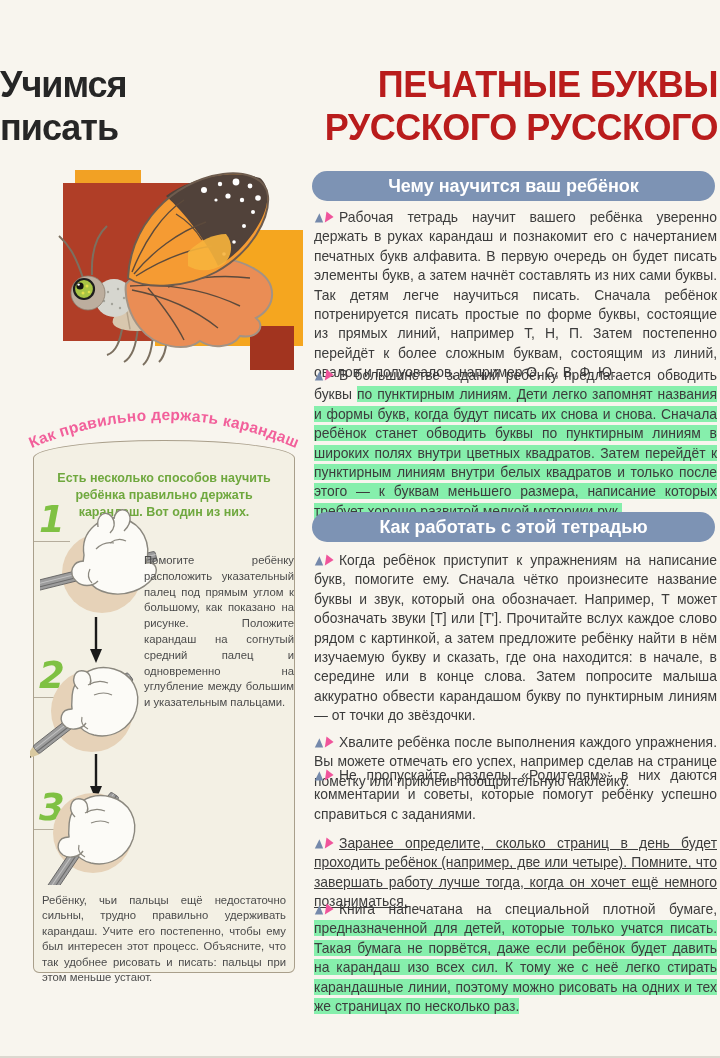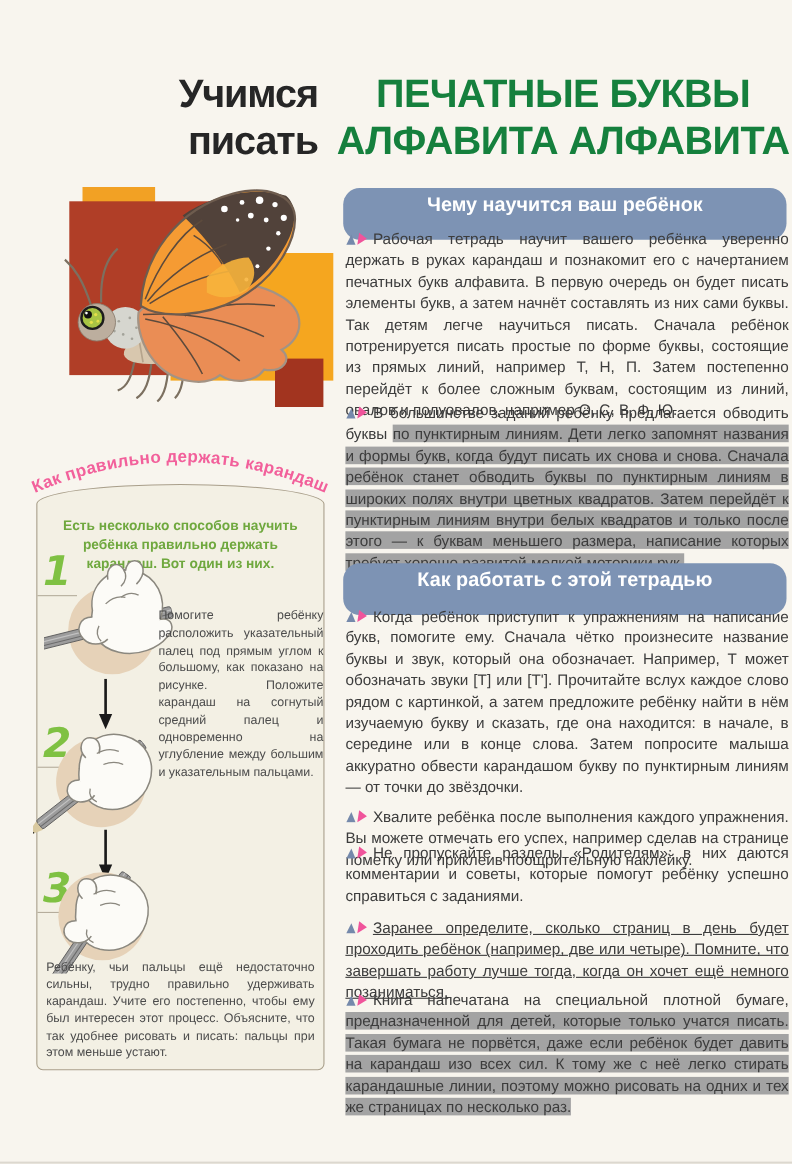--- a/index.html
+++ b/index.html
@@ -3,43 +3,43 @@
 <meta charset="utf-8">
 <style>
   html,body{margin:0;padding:0;}
   body{
     width:720px;height:1058px;position:relative;overflow:hidden;
     background:#f8f5ee;
     font-family:"Liberation Sans","DejaVu Sans",sans-serif;
   }
   
   .title-black{
-    position:absolute;top:63px;left:0;width:289px;text-align:right;
+    position:absolute;top:63px;left:0;width:289px;text-align:left;
     font-weight:700;font-size:36px;line-height:43px;color:#262626;letter-spacing:-1px;
   }
   .title-pink{
-    position:absolute;top:63px;left:306px;width:412px;text-align:center;
-    font-weight:700;font-size:36px;line-height:43px;color:#15803d;letter-spacing:-0.5px;
+    position:absolute;top:63px;left:306px;width:412px;text-align:right;
+    font-weight:700;font-size:36px;line-height:43px;color:#b91c1c;letter-spacing:-0.5px;
   }
   
   .pill{
-    position:absolute;left:312px;width:403px;height:47px;
+    position:absolute;left:312px;width:403px;height:30px;
     background:#7d93b4;border-radius:15px;
     color:#ffffff;font-weight:700;font-size:18px;line-height:30px;text-align:center;
     box-sizing:border-box;
   }
   .pill-1{top:171px;} .pill-2{top:512px;}
   .rp{
     position:absolute;left:312px;width:403px;margin:2px;
     font-size:13.9px;line-height:19.4px;color:#3c3c3c;text-align:justify;
   }
   .rp-1{top:206px;} .rp-2{top:364px;} .rp-3{top:549px;} .rp-4{top:731px;}
   .rp-5{top:764px;} .rp-6{top:832px;text-decoration:underline;} .rp-7{top:898px;}
   .bullet{width:20px;height:12px;margin-right:5px;vertical-align:-1px;}
-  .hl{background:#a3a3a3;}
+  .hl{background:#86efac;}
   
   .butterfly{position:absolute;left:28px;top:156px;width:290px;height:235px;}
   .arc-title{position:absolute;left:26px;top:394px;width:276px;height:62px;}
   .grip-box{
     position:absolute;left:33px;top:440px;width:260px;height:531px;
     background:#f3f0e4;border:1px solid #a99f8b;
     border-top-left-radius:50% 18px;border-top-right-radius:50% 18px;
     border-bottom-left-radius:6px;border-bottom-right-radius:6px;
   }
   .intro{
@@ -52,41 +52,41 @@
   }
   .num-1{left:5px;top:60px;} .num-2{left:5px;top:216px;} .num-3{left:5px;top:348px;}
   .num-line{position:absolute;height:1px;background:#b5ad9c;width:36px;left:0;}
   .line-1{top:100px;} .line-2{top:256px;} .line-3{top:388px;}
   .stext{
     position:absolute;left:110px;width:150px;margin:0;
     font-size:11.3px;line-height:15.8px;color:#4b4b4b;text-align:justify;
   }
   .stext-1{top:112px;} .stext-2{top:258px;} .stext-3{top:382px;width:152px;}
   .sfooter{
-    position:absolute;left:8px;top:432px;width:244px;margin:0;
+    position:absolute;left:8px;top:452px;width:244px;margin:0;
     font-size:11.3px;line-height:15.4px;color:#4b4b4b;text-align:justify;
   }
   .hand{position:absolute;}
   .hand-1{left:6px;top:50px;}
   .hand-2{left:-4px;top:188px;}
   .hand-3{left:-5px;top:314px;}
   .arrow{position:absolute;left:55px;width:14px;height:46px;}
   .arrow-1{top:176px;} .arrow-2{top:313px;}
   .scan-edge{position:absolute;left:0;bottom:0;width:720px;height:2px;background:#dcd8cf;}
 </style>
 </head>
 <body>
 
 <div class="title-black">
   <div>Учимся</div>
   <div>писать</div>
 </div>
 <div class="title-pink">
   <div>ПЕЧАТНЫЕ БУКВЫ</div>
-  <div>АЛФАВИТА АЛФАВИТА</div>
+  <div>РУССКОГО РУССКОГО</div>
 </div>
 
 <svg class="butterfly" viewBox="0 0 290 235">
   <rect x="47" y="14" width="66" height="66" fill="#f2a124"></rect>
   <rect x="35" y="27" width="146" height="158" fill="#b03e27"></rect>
   <rect x="127" y="74" width="148" height="116" fill="#f5a61f"></rect>
   <rect x="222" y="170" width="44" height="44" fill="#a2341f"></rect>
 
   <g stroke="#7c7060" stroke-width="2" fill="none">
     <path d="M55,122 C 47,98 40,88 31,80"></path>

